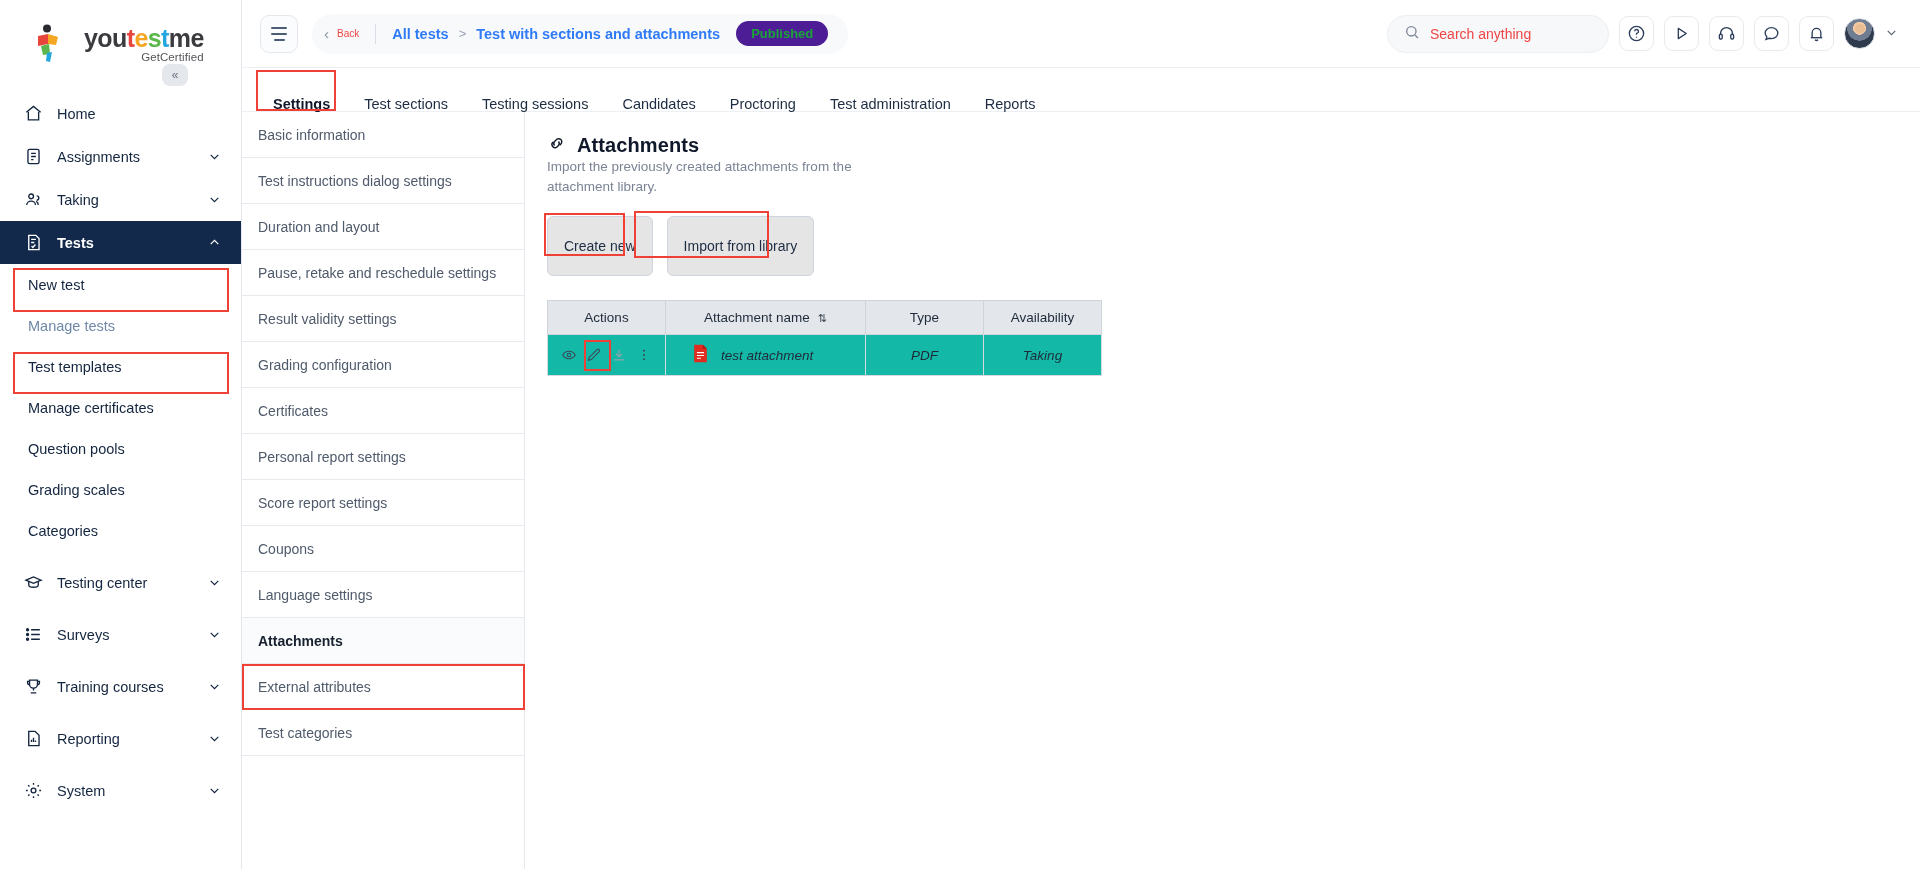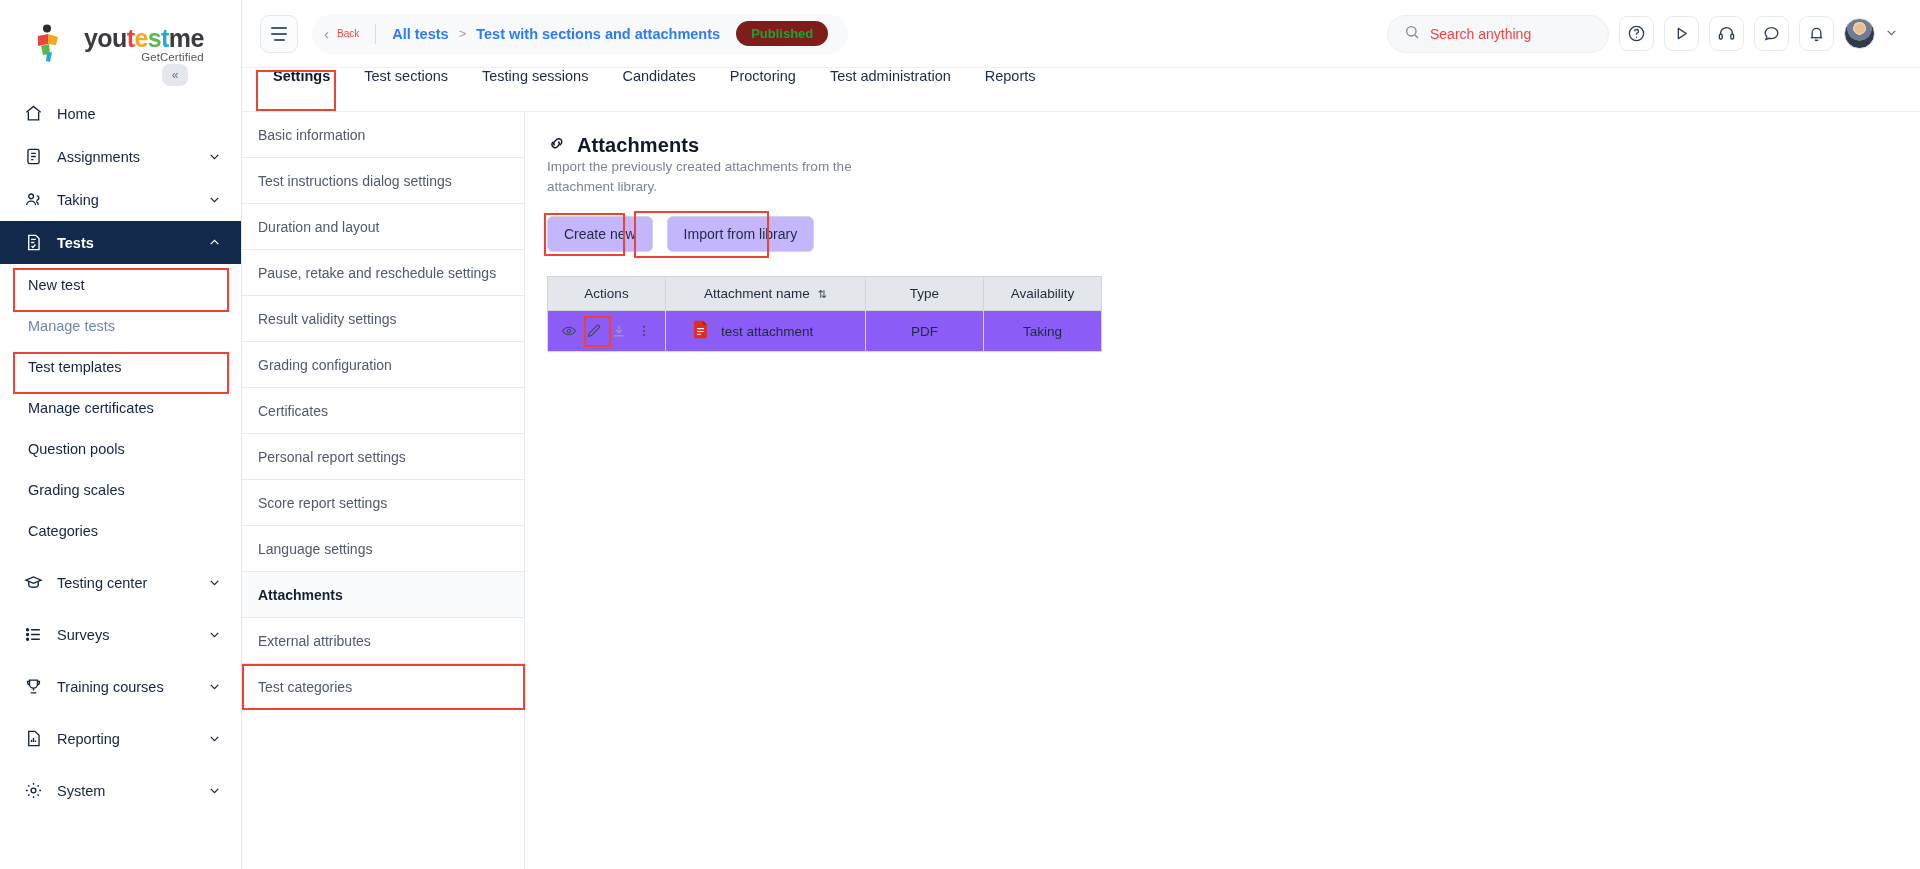--- a/index.html
+++ b/index.html
@@ -87,21 +87,21 @@
     height: 40px; background: #f8f9fb; border-radius: 20px;
     padding: 0 20px 0 12px; margin-left: 14px;
   }
   .crumb-back { display:flex; align-items:center; gap: 8px; cursor: pointer; }
   .crumb-back .chev { color: #8a93a2; font-size: 15px; }
   .crumb-back .txt { color: #ef4444; font-size: 10px; }
   .crumb-divider { width: 1px; height: 20px; background: #d9dee6; margin: 0 16px; }
   .crumb-link { color: #2f7bf6; font-size: 14.5px; font-weight: bold; cursor: pointer; }
   .crumb-sep { color: #98a2b3; margin: 0 10px; font-size: 13px; }
   .badge-published {
-    margin-left: 16px; background: #7f1d1d; color: #1aa338;
+    margin-left: 16px; background: #4c1d95; color: #1aa338;
     font-size: 13px; font-weight: bold; border-radius: 13px;
     padding: 5px 15px; white-space: nowrap;
   }
 
   .topbar-right { margin-left: auto; display: flex; align-items: center; gap: 10px; }
   .search-box {
     width: 222px; height: 38px; border-radius: 19px; background: #f7f8fa;
     border: 1px solid #edeff3; display: flex; align-items: center;
     padding: 0 16px; gap: 10px; cursor: text;
   }
@@ -120,21 +120,21 @@
   .avatar-chev { color: #5a6475; font-size: 12px; cursor: pointer; }
 
   
   .tabs {
     height: 44px; display: flex; align-items: center;
     padding-left: 14px; gap: 0; background: #fff;
     border-bottom: 1px solid #eceff3; position: relative;
   }
   .tab {
     font-size: 14.5px; color: #1d2c42; padding: 0 17px;
-    height: 44px; display:flex; align-items:flex-start; cursor:pointer;
+    height: 44px; display:flex; align-items:flex-end; cursor:pointer;
   }
   .tab.active { font-weight: bold; color: #10192b; }
 
   .body-area { flex: 1; display: flex; min-height: 0; background: #fff; position: relative; }
 
   
   .settings-list {
     width: 283px; min-width: 283px;
     border-right: 1px solid #e4e7ec;
     position: relative;
@@ -149,33 +149,33 @@
   
   .content { flex: 1; padding: 22px 24px 0 22px; min-width: 0; }
   .content-title { display: flex; align-items: center; gap: 11px; }
   .content-title h1 { font-size: 20px; color: #10192b; font-weight: bold; letter-spacing:.1px; }
   .content-desc {
     font-size: 13.5px; color: #7b8495; line-height: 1.45;
     max-width: 355px;
   }
   .btn-row { margin-top: 20px; display: flex; gap: 14px; position: relative; }
   .btn-outline {
-    border: 1px solid #cfd5de; background:#c4b5fd; border-radius: 6px;
-    font-size: 14px; color: #1d2c42; padding: 9px 16px; cursor: pointer;
+    border: 1px solid #cfd5de; background:#e5e5e5; border-radius: 6px;
+    font-size: 14px; color: #1d2c42; padding: 21px 16px; cursor: pointer;
     font-family: "Liberation Sans", sans-serif; white-space: nowrap;
   }
 
   table.att { border-collapse: collapse; margin-top: 24px; }
   table.att th {
     background: #e3e6ea; color: #1f2a3a; font-size: 13.5px; font-weight: normal;
     border: 1px solid #cfd4da; padding: 8px 10px; text-align: center; height: 34px;
   }
   table.att td {
     border: 1px solid #d6dae0; font-size: 13.5px; color: #1f2a3a;
-    padding: 9px 10px; text-align: center; height: 41px; background: #8b5cf6;
+    padding: 9px 10px; text-align: center; height: 41px; background: #14b8a6; font-style: italic;
   }
   .col-actions { width: 118px; }
   .col-name { width: 200px; }
   .col-type { width: 118px; }
   .col-avail { width: 118px; }
   .actions-cell { position: relative; }
   .act-icons { display: flex; align-items: center; justify-content: center; gap: 9px; }
   .act-icons .ai { cursor: pointer; display:flex; align-items:center; }
   .name-cell-inner { display: flex; align-items: center; gap: 12px; padding-left: 16px; justify-content: flex-start; }
   .sort-ico { margin-left: 8px; color: #3c4757; font-size: 11px; }
@@ -495,20 +495,23 @@
             <span>Grading configuration</span>
           </div>
         <div class="settings-item">
             <span>Certificates</span>
           </div>
         <div class="settings-item">
             <span>Personal report settings</span>
           </div>
         <div class="settings-item">
             <span>Score report settings</span>
+          </div>
+        <div class="settings-item">
+            <span>Coupons</span>
           </div>
         <div class="settings-item">
             <span>Language settings</span>
           </div>
         <div class="settings-item selected">
             <span>Attachments</span>
           </div>
         <div class="settings-item">
             <span>External attributes</span>
           </div>

